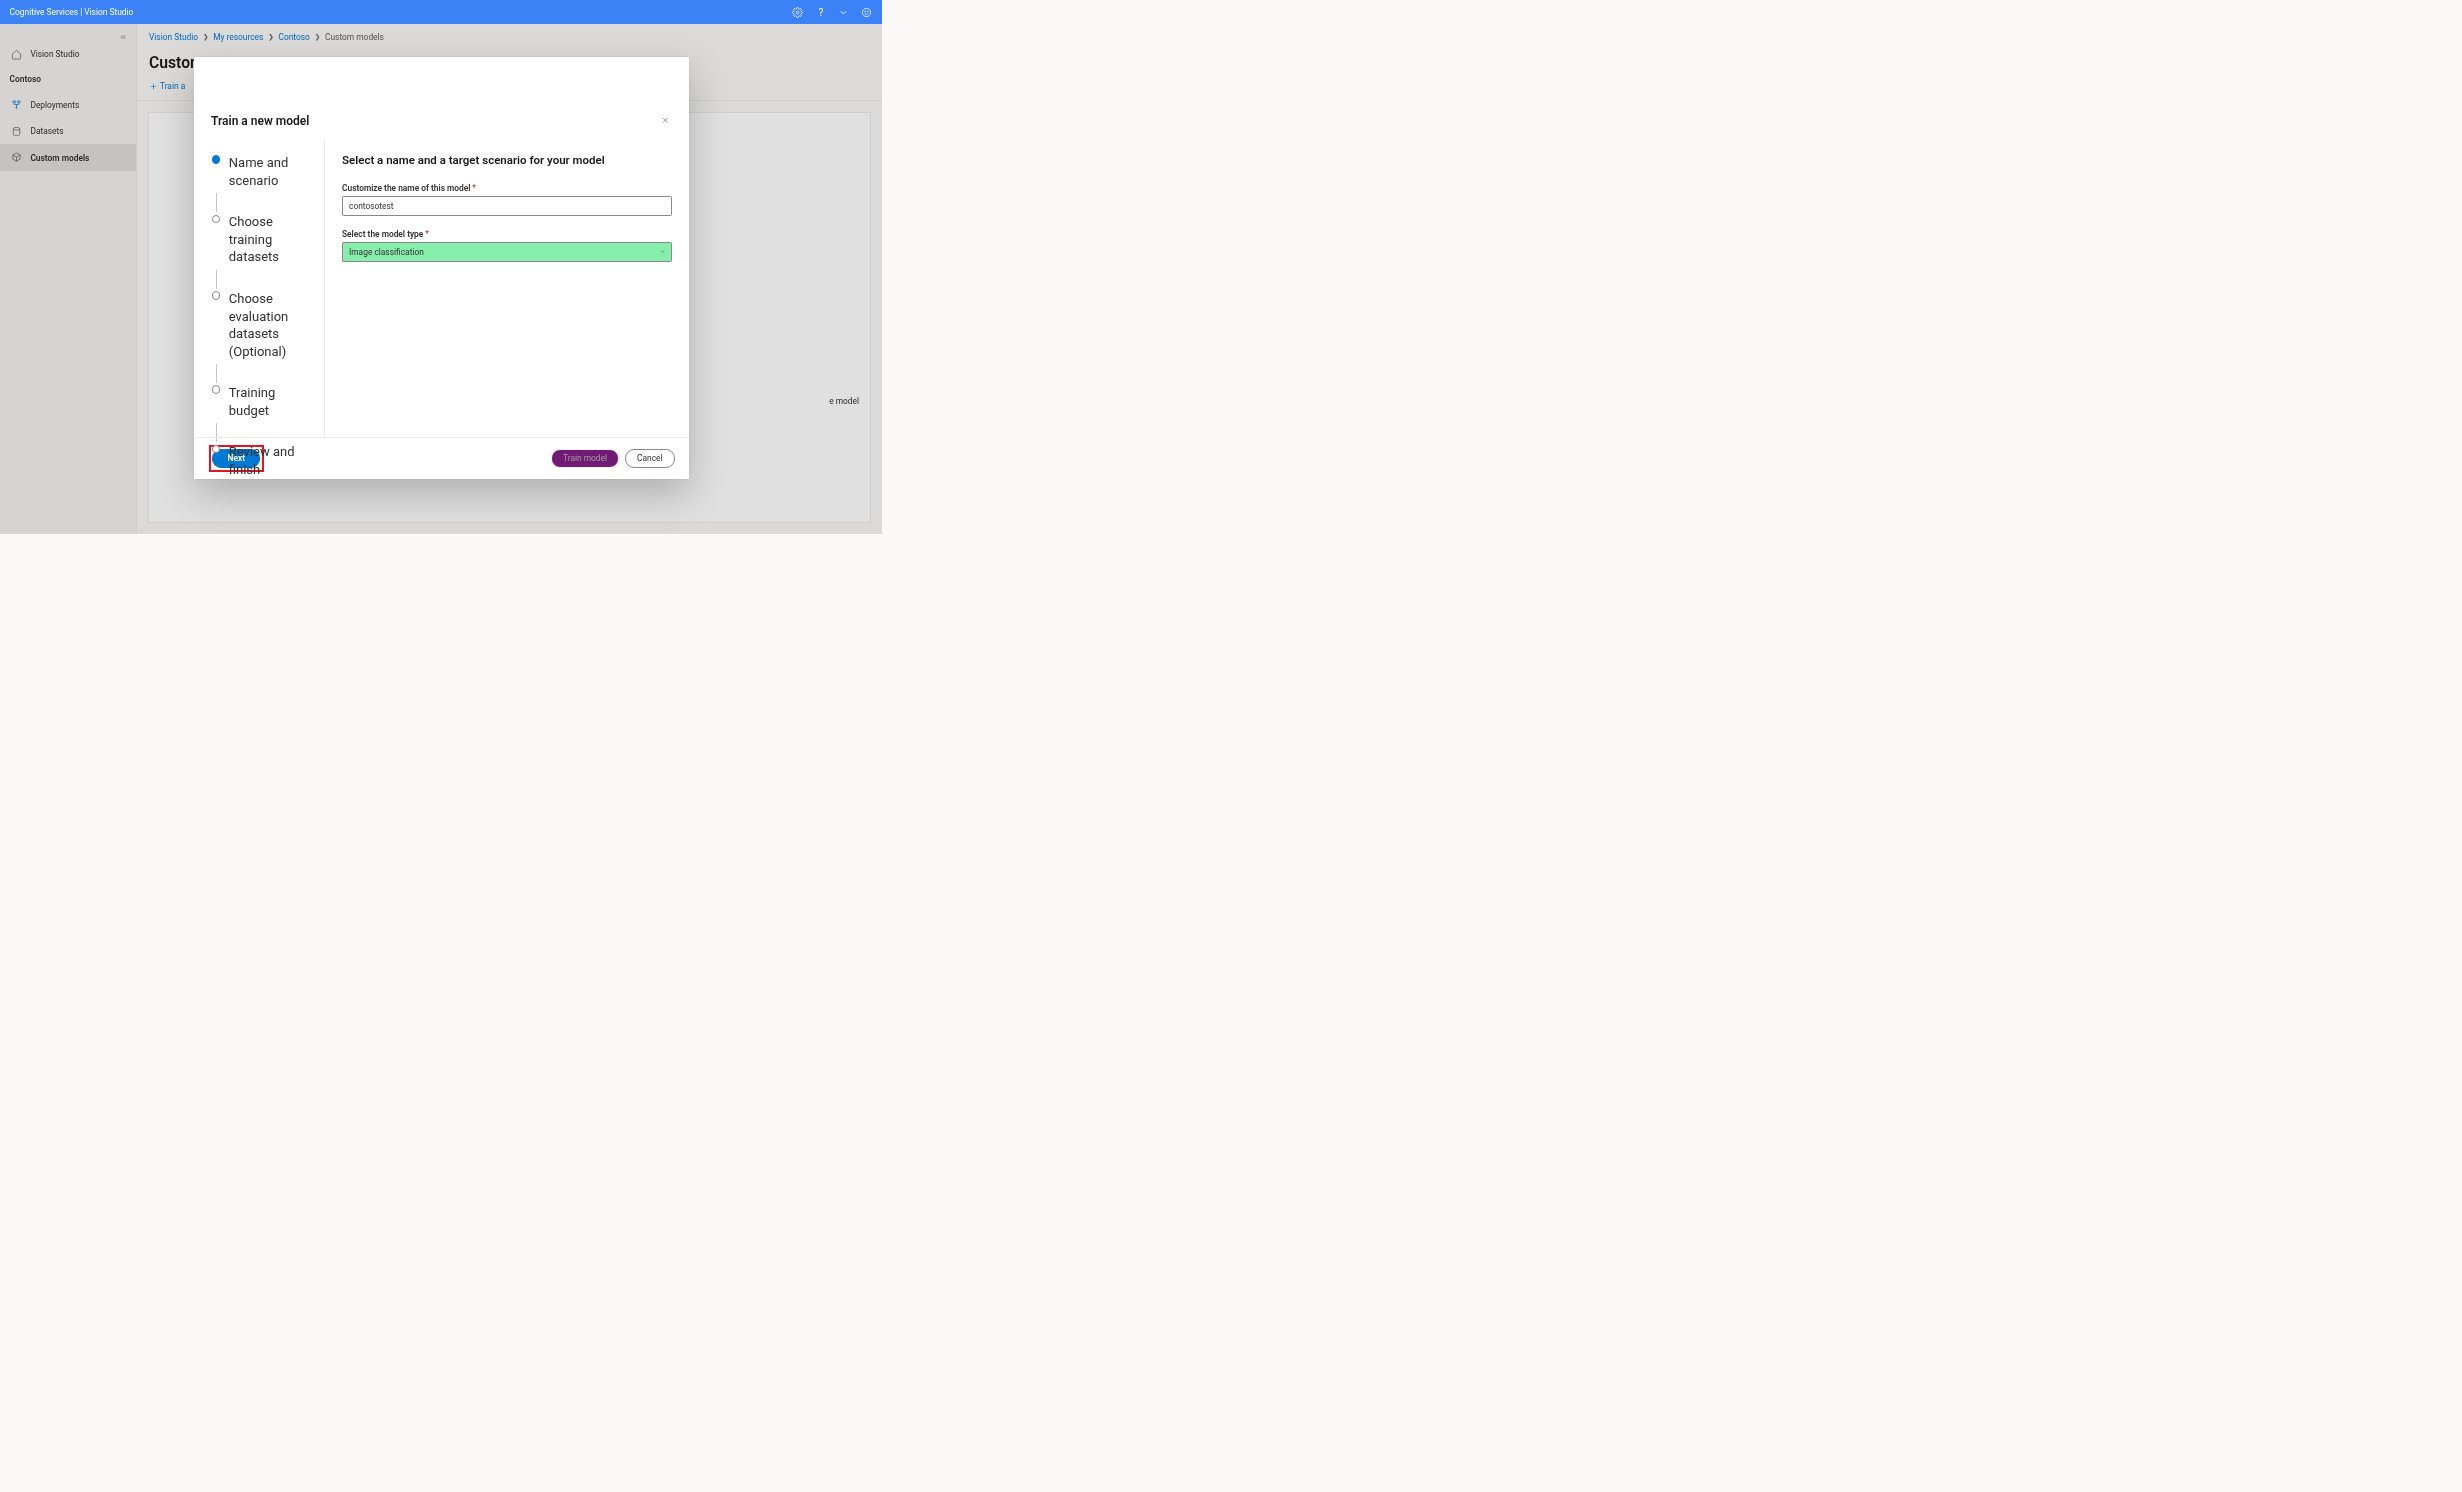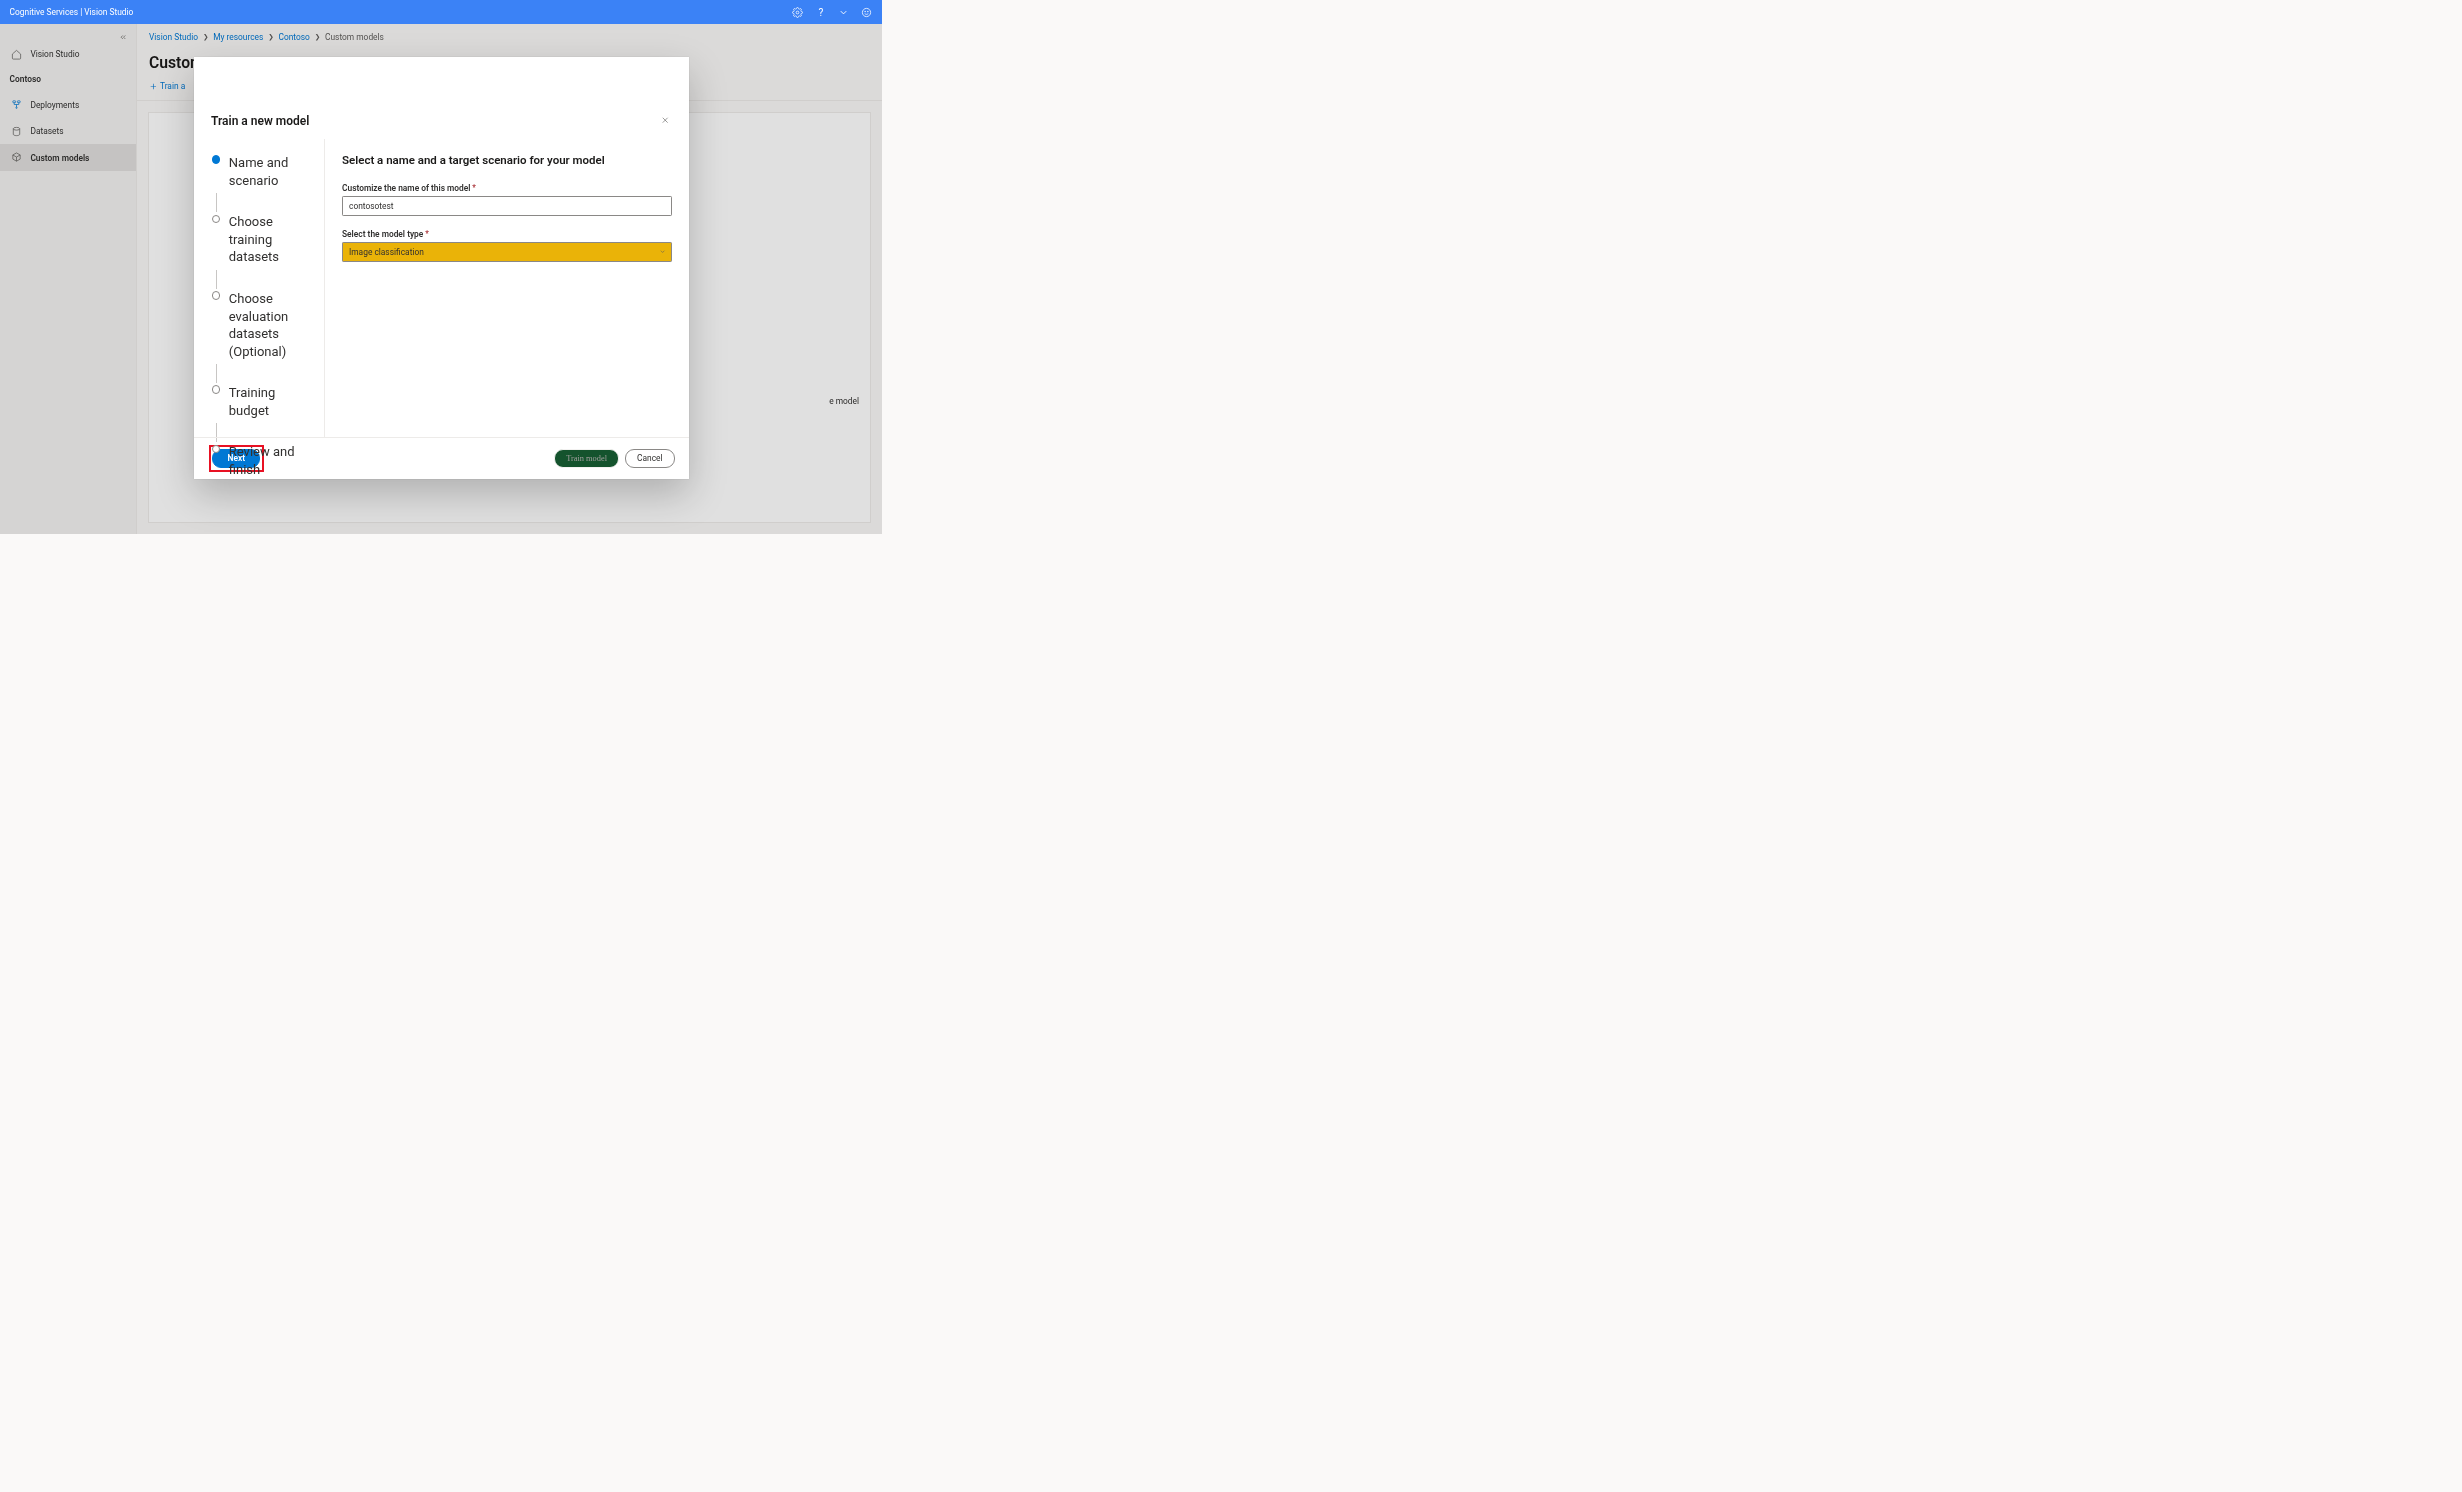--- a/index.html
+++ b/index.html
@@ -278,21 +278,21 @@
     position: relative;
     width: 100%;
   }
   .select-input {
     width: 100%;
     height: 19.3px;
     border: 0.6px solid #8a8886;
     border-radius: 1.2px;
     padding: 0 19.3px 0 6px;
     font-size: 8.4px;
-    background: #eab308;
+    background: #86efac;
     display: flex;
     align-items: center;
     cursor: pointer;
   }
   .select-chevron {
     position: absolute;
     right: 6px;
     top: 50%;
     transform: translateY(-50%);
     color: #605e5c;
@@ -326,25 +326,24 @@
     color: #fff;
     border: 0.6px solid #0078d4;
     font-weight: 600;
   }
   .btn.default {
     background: #fff;
     border: 0.6px solid #8a8886;
     color: #323130;
   }
   .btn.disabled {
-    background: #14532d;
+    background: #701a75;
     color: #a19f9d;
     border: 0.6px solid #f3f2f1;
     cursor: default;
-    font-family: Liberation Serif, serif;
   }
   .highlight-ring {
     border: 2.4px solid #e81123;
     display: inline-flex;
     padding: 1.8px;
   }
 </style>
 </head>
 <body>
 

